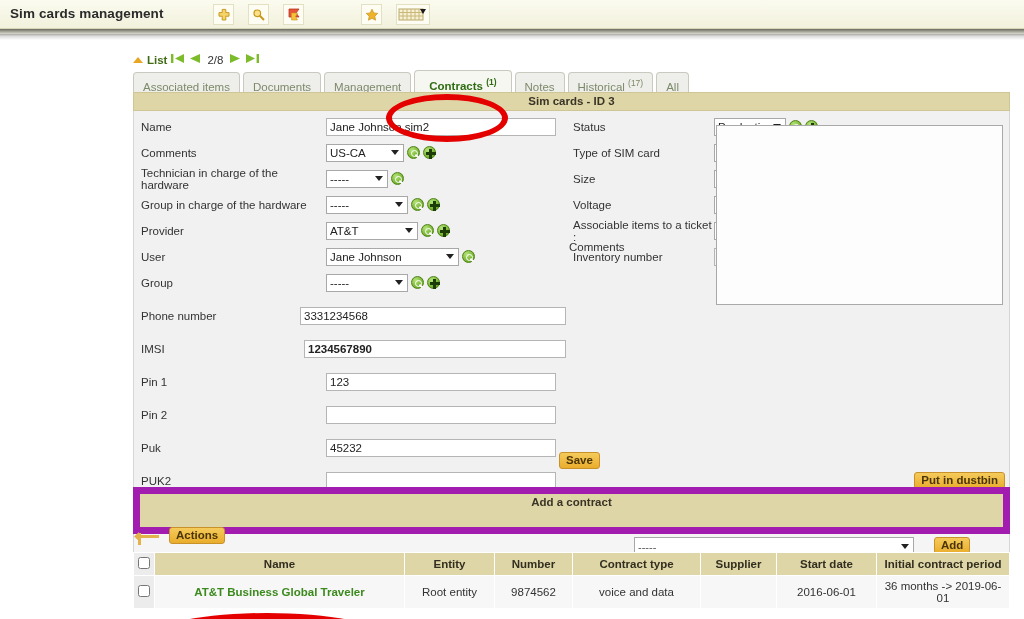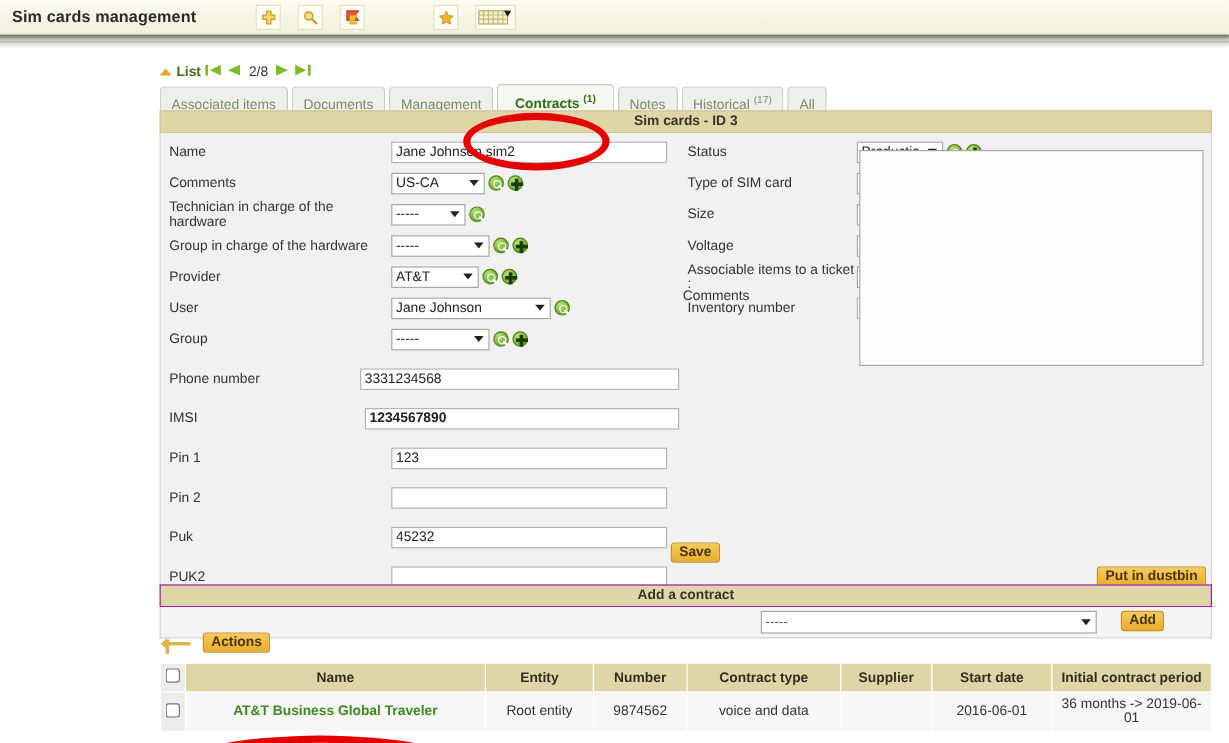--- a/index.html
+++ b/index.html
@@ -189,23 +189,23 @@
     font-family: "Liberation Sans", sans-serif;
     padding: 1px 6px 2px 6px;
     cursor: pointer;
   }
   #save-btn { position: absolute; left: 425px; top: 341px; }
   #dustbin-btn { position: absolute; right: 4px; top: 361px; }
 
   
   #addblock { position: absolute; left: 133px; top: 447px; width: 877px; }
   #addblock-head {
-    background: #dfd6a8; border: 1px solid #a21caf;
+    background: #dfd6a8; border: 7px solid #a21caf;
     text-align: center; font-weight: bold; font-size: 11.5px; color: #3a3426;
-    padding: 2px 0 3px 0;
+    padding: 2px 0 19px 0;
   }
   #addblock-body {
     background: #f5f5f5; border: 1px solid #d6d6d6; border-top: none;
     height: 26px; position: relative;
   }
   #add-select {
     position: absolute; left: 500px; top: 3px; width: 280px; height: 19px;
     font-size: 11px; color: #555;
   }
   #add-btn { position: absolute; left: 800px; top: 3px; }
@@ -400,21 +400,21 @@
               <span class="caret"></span>
             </div>
             <span class="gicon search"></span>
             <span class="gicon plus"></span>
           </div>
         </div>
 
         <div class="frow">
           <div class="flabel lb-left">Provider</div>
           <div class="fctl">
-            <div class="fakesel" style="width:73px">
+            <div class="fakesel" style="width:92px">
               <span class="cap">AT&amp;T</span>
               <span class="caret"></span>
             </div>
             <span class="gicon search"></span>
             <span class="gicon plus"></span>
           </div>
         </div>
 
         <div class="frow">
           <div class="flabel lb-left">User</div>

